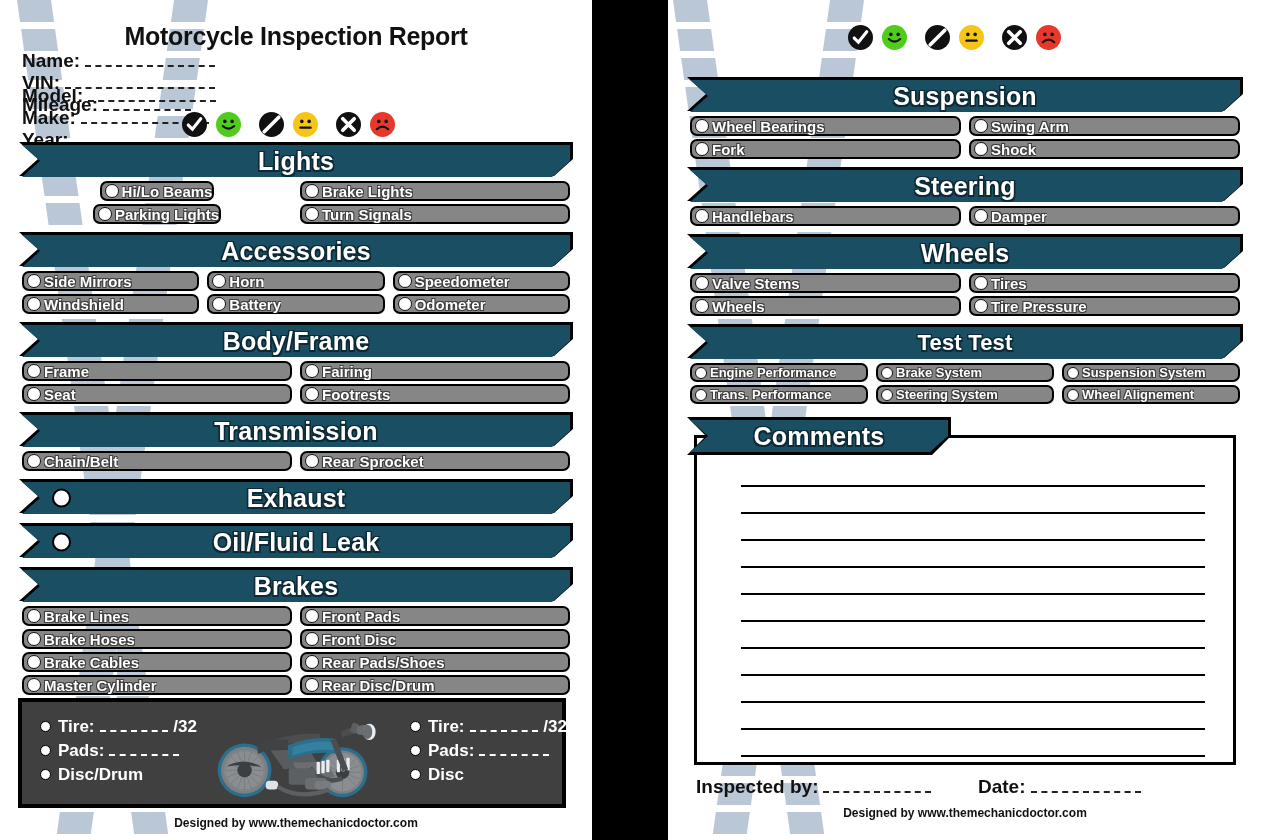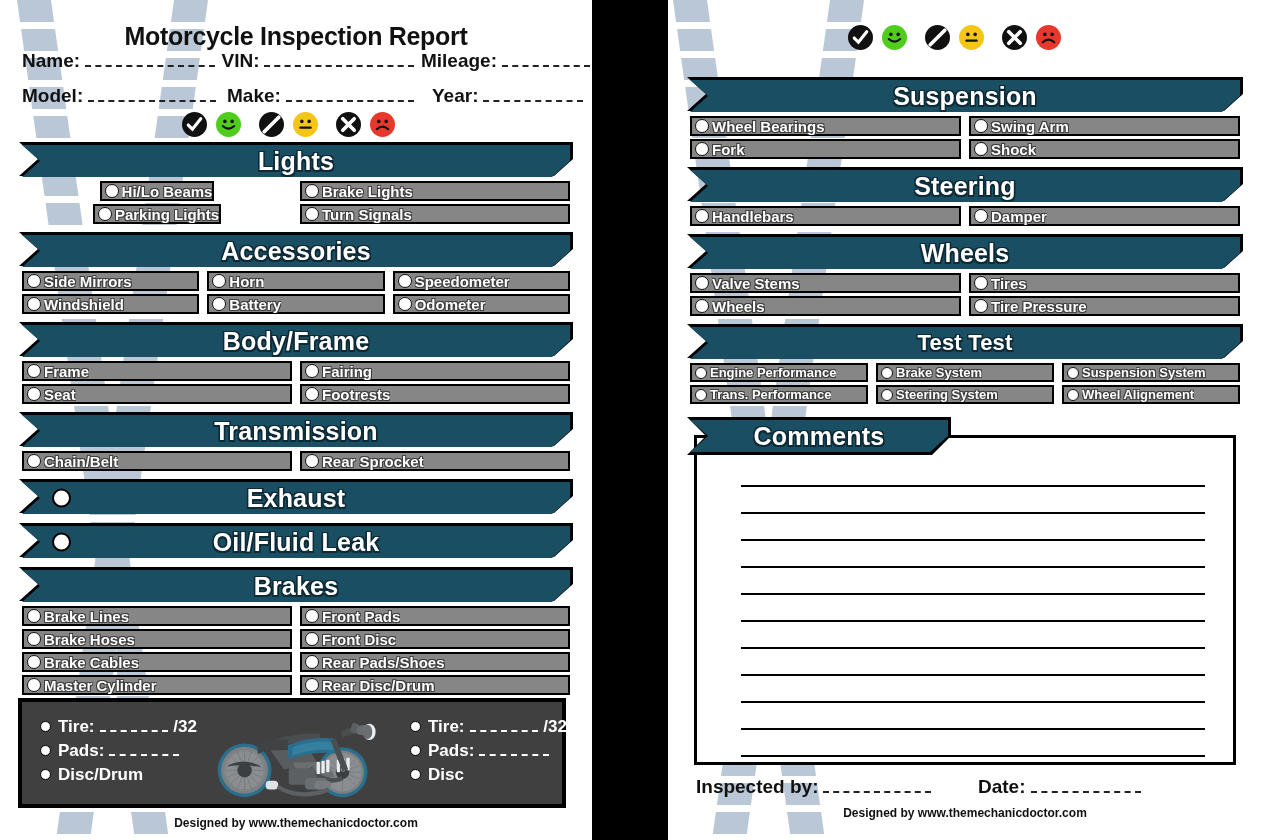--- a/index.html
+++ b/index.html
@@ -36,21 +36,21 @@
   }
   .tread-left  { left: 74px; }
   .tread-right { left: 730px; }
 
   
   .report-title {
     position: absolute; left: 0; right: 0; top: 22px;
     text-align: center; font-size: 25px; font-weight: bold;
     color: #111; letter-spacing: -0.3px;
   }
-  .fieldrow { position: absolute; left: 22px; right: 2px; display: flex; }
+  .fieldrow { position: absolute; left: 22px; right: 2px; display: flex; flex-direction: column; }
   .fieldrow.r1 { top: 50px; }
   .fieldrow.r2 { top: 85px; }
   .field { display: flex; align-items: baseline; font-size: 19px; font-weight: bold; color: #111; }
   .field .lbl { white-space: nowrap; }
   .field .blank {
     display: inline-block; margin-left: 5px;
     border-bottom: 2px dashed #222; height: 15px;
   }
   .f-name { width: 205px; } .f-name .blank { width: 130px; }
   .f-vin  { width: 205px; } .f-vin .blank  { width: 150px; }
@@ -99,21 +99,21 @@
   .banner .inline-box {
     position: absolute; left: 30px; top: 50%; transform: translateY(-50%);
     width: 19px; height: 19px; border-radius: 50%;
     background: #fff; border: 2px solid #000;
   }
 
   
   .row { display: flex; gap: 8px; margin-bottom: 3px; }
   .col { display: flex; flex-direction: column; gap: 3px; }
   .pill {
-    position: relative; height: 20px; border-radius: 0;
+    position: relative; height: 20px; border-radius: 7px;
     background: #868686; border: 2px solid #000;
     display: flex; align-items: center; padding-left: 3px;
   }
   .pill .cb {
     width: 14px; height: 14px; border-radius: 50%;
     background: #fff; border: 1.5px solid #111; flex: none;
   }
   .pill .ptxt {
     margin-left: 3px; font-size: 15px; font-weight: bold; color: #fff;
     white-space: nowrap; overflow: hidden;

